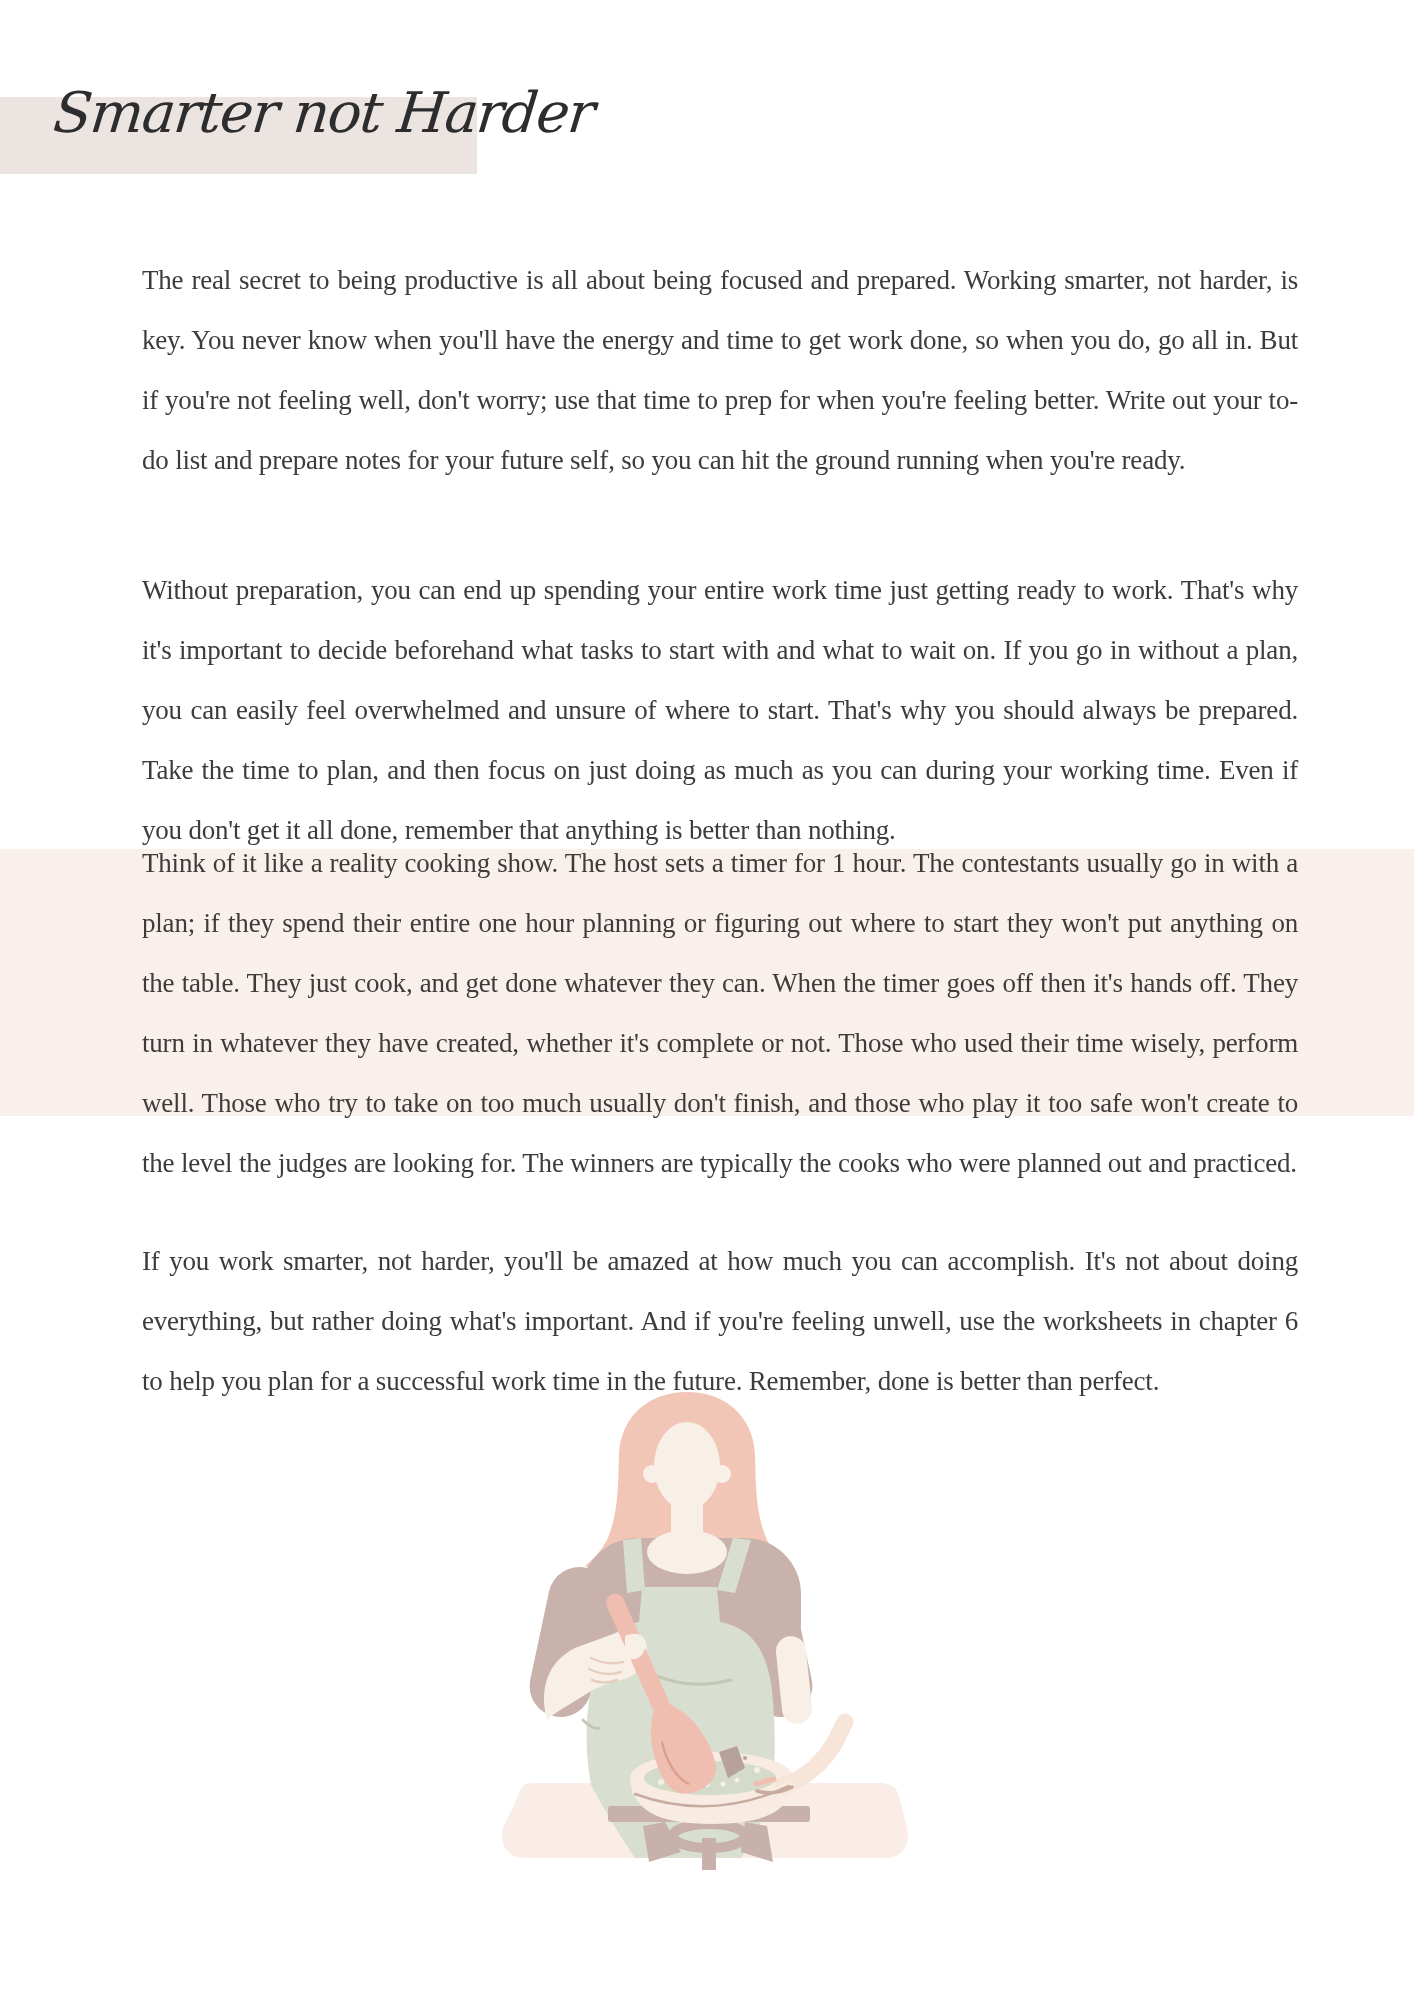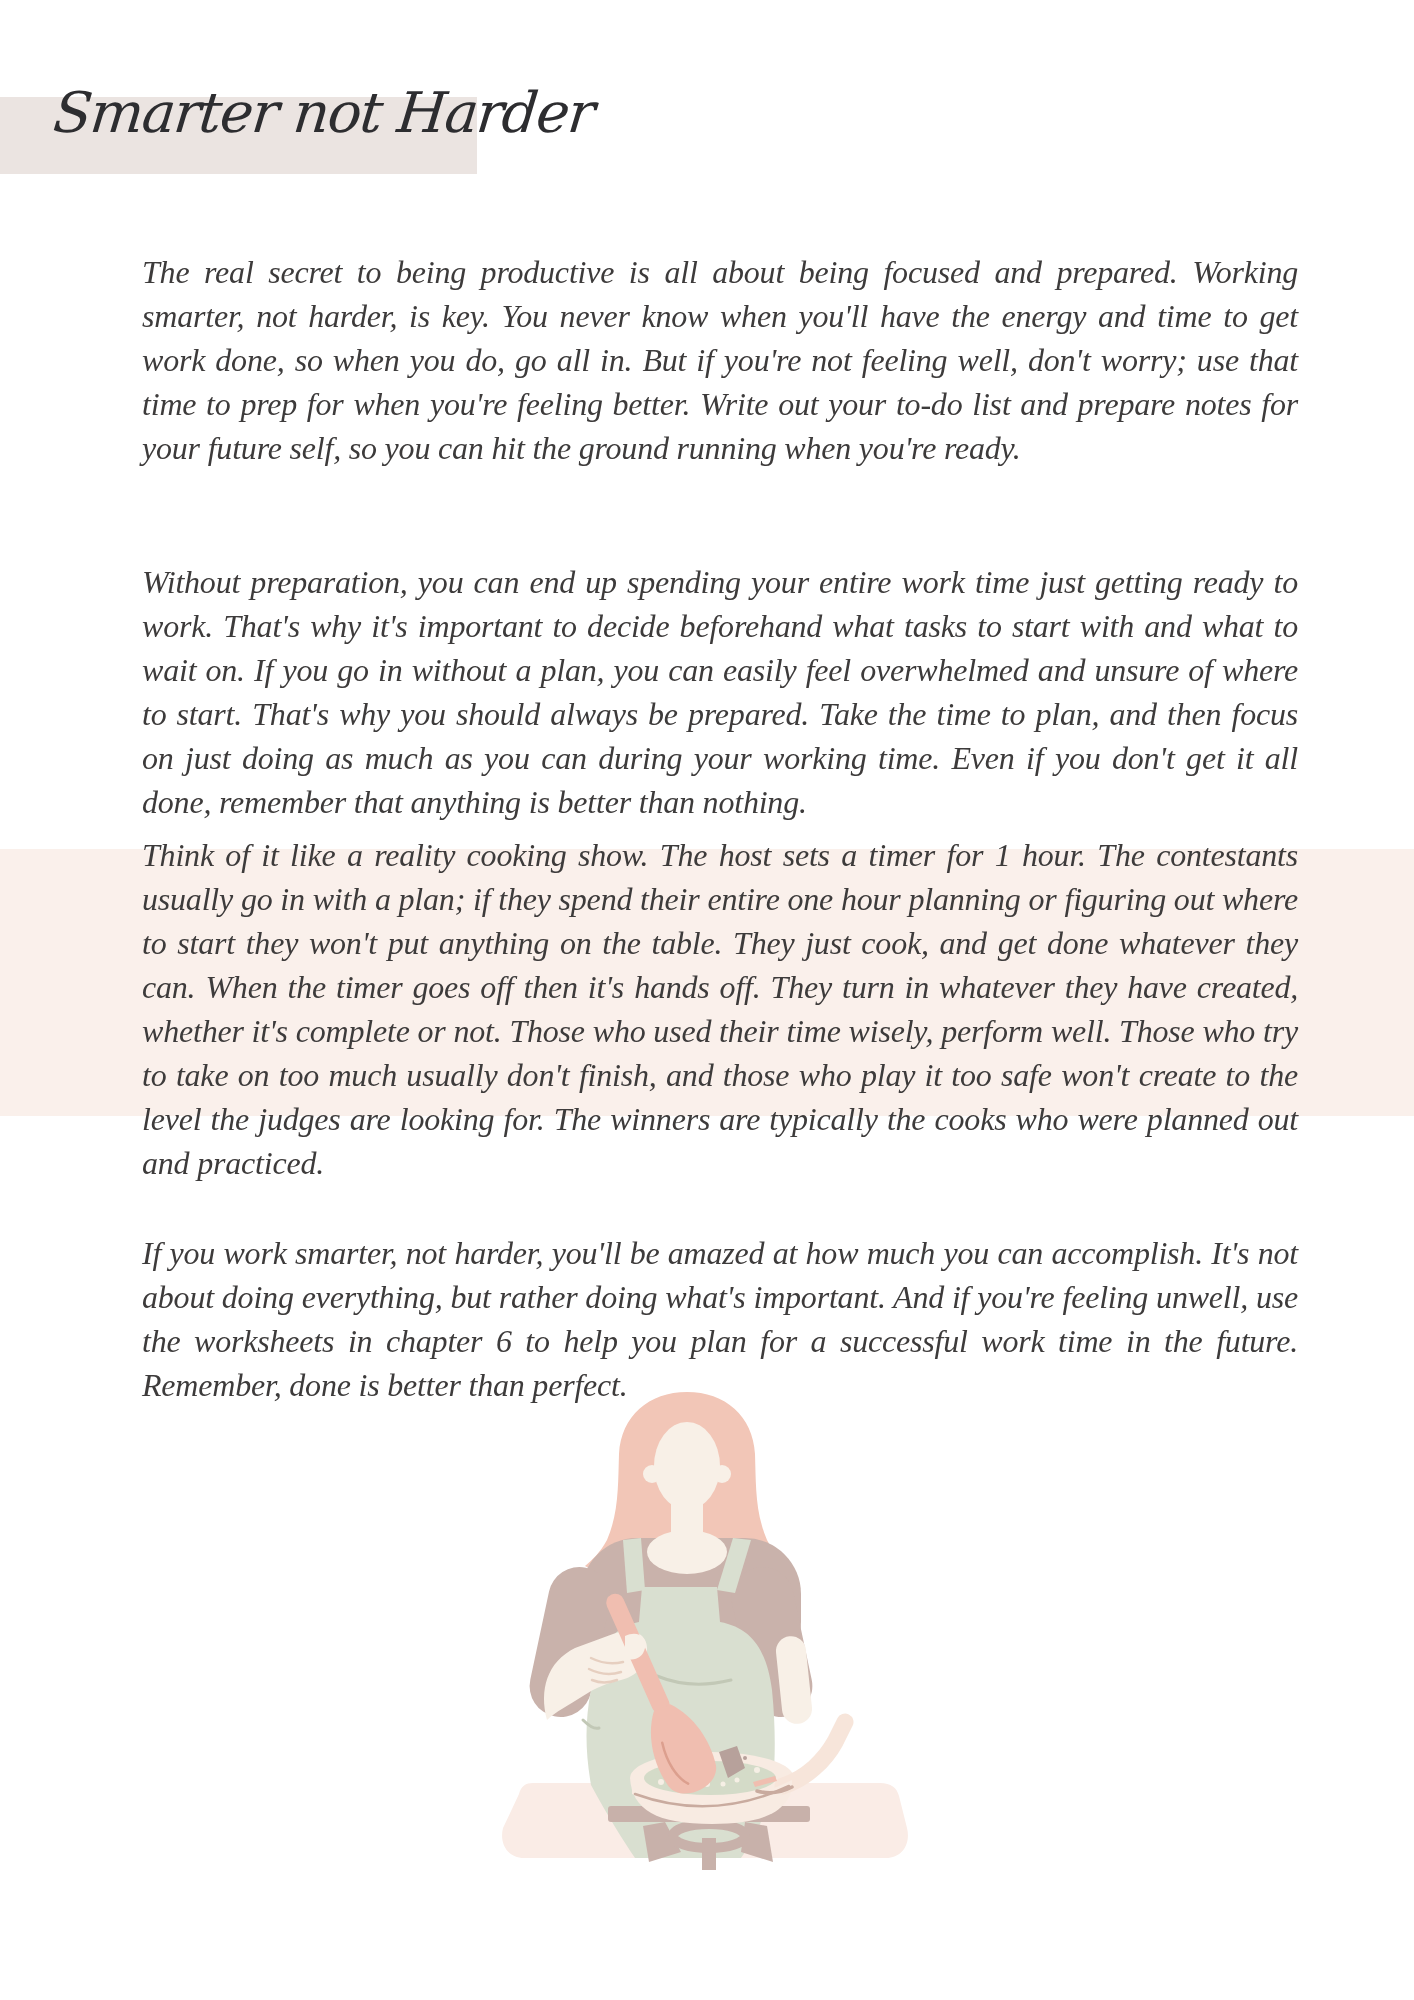--- a/index.html
+++ b/index.html
@@ -26,25 +26,24 @@
     white-space:nowrap;
     transform: skewX(-6deg);
   }
   .highlight-band {
     position:absolute; left:0; top:849px;
     width:1414px; height:267px;
     background: var(--highlight-band, #faf0eb);
   }
   .para {
     position:absolute; left:142px; width:1156px;
-    font-size:32px; line-height:44px;
+    font-size:27px; line-height:60px;
     letter-spacing:-0.2px;
     text-align:justify;
     color: var(--body-text, #3d3b3b);
-    font-style: italic;
   }
   #p1 { top:250px; }
   #p2 { top:560px; }
   #p3 { top:833px; }
   #p4 { top:1231px; }
   .illustration {
     position:absolute; left:495px; top:1390px;
     width:420px; height:480px;
   }
 </style>

